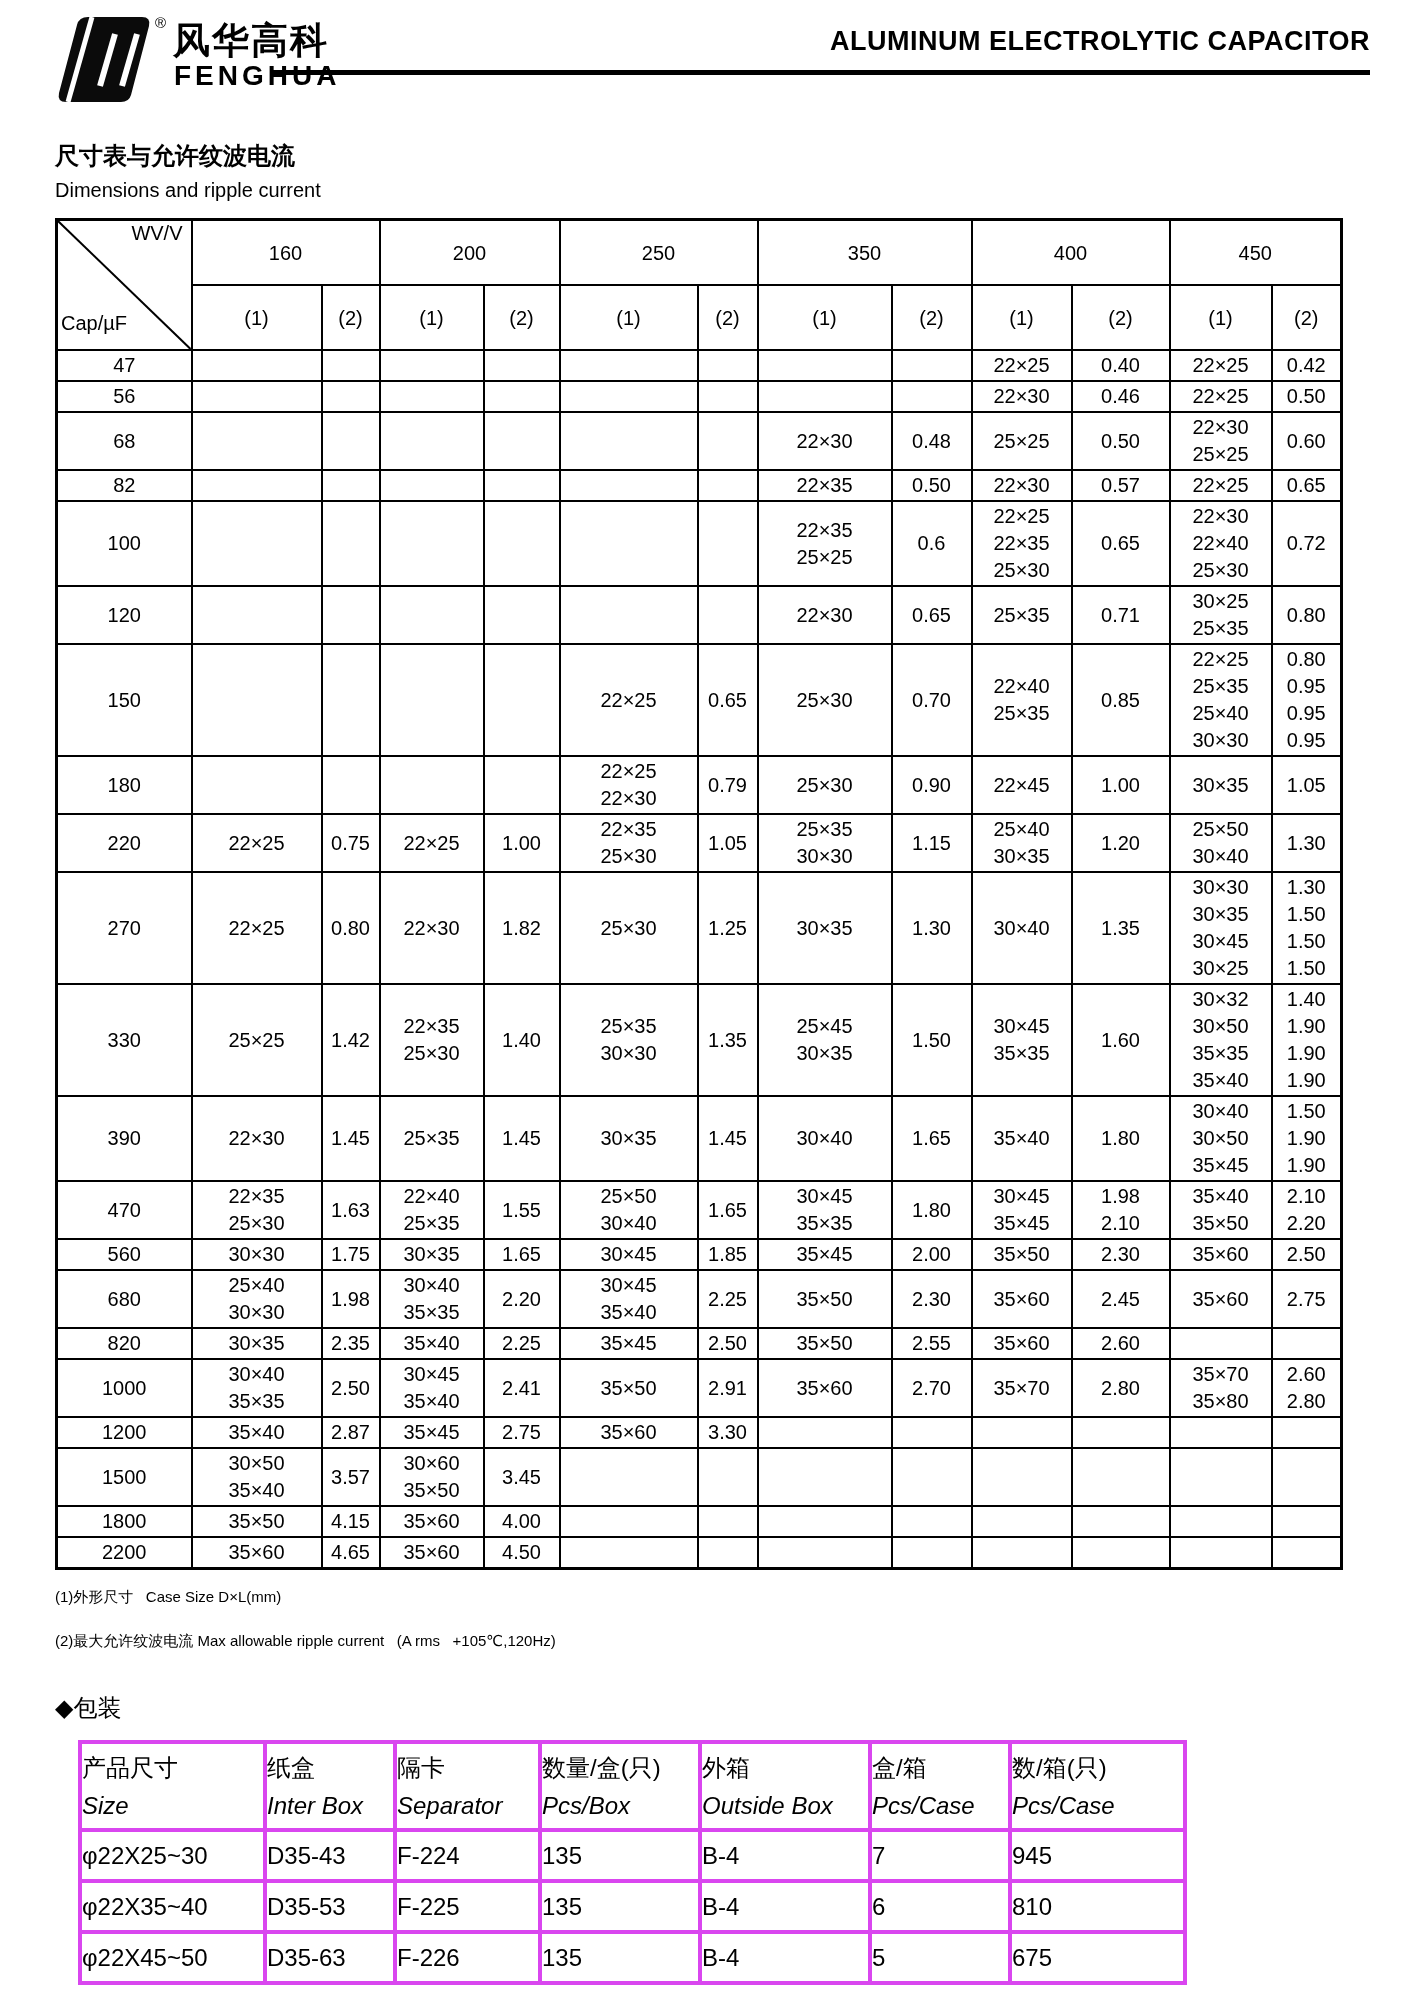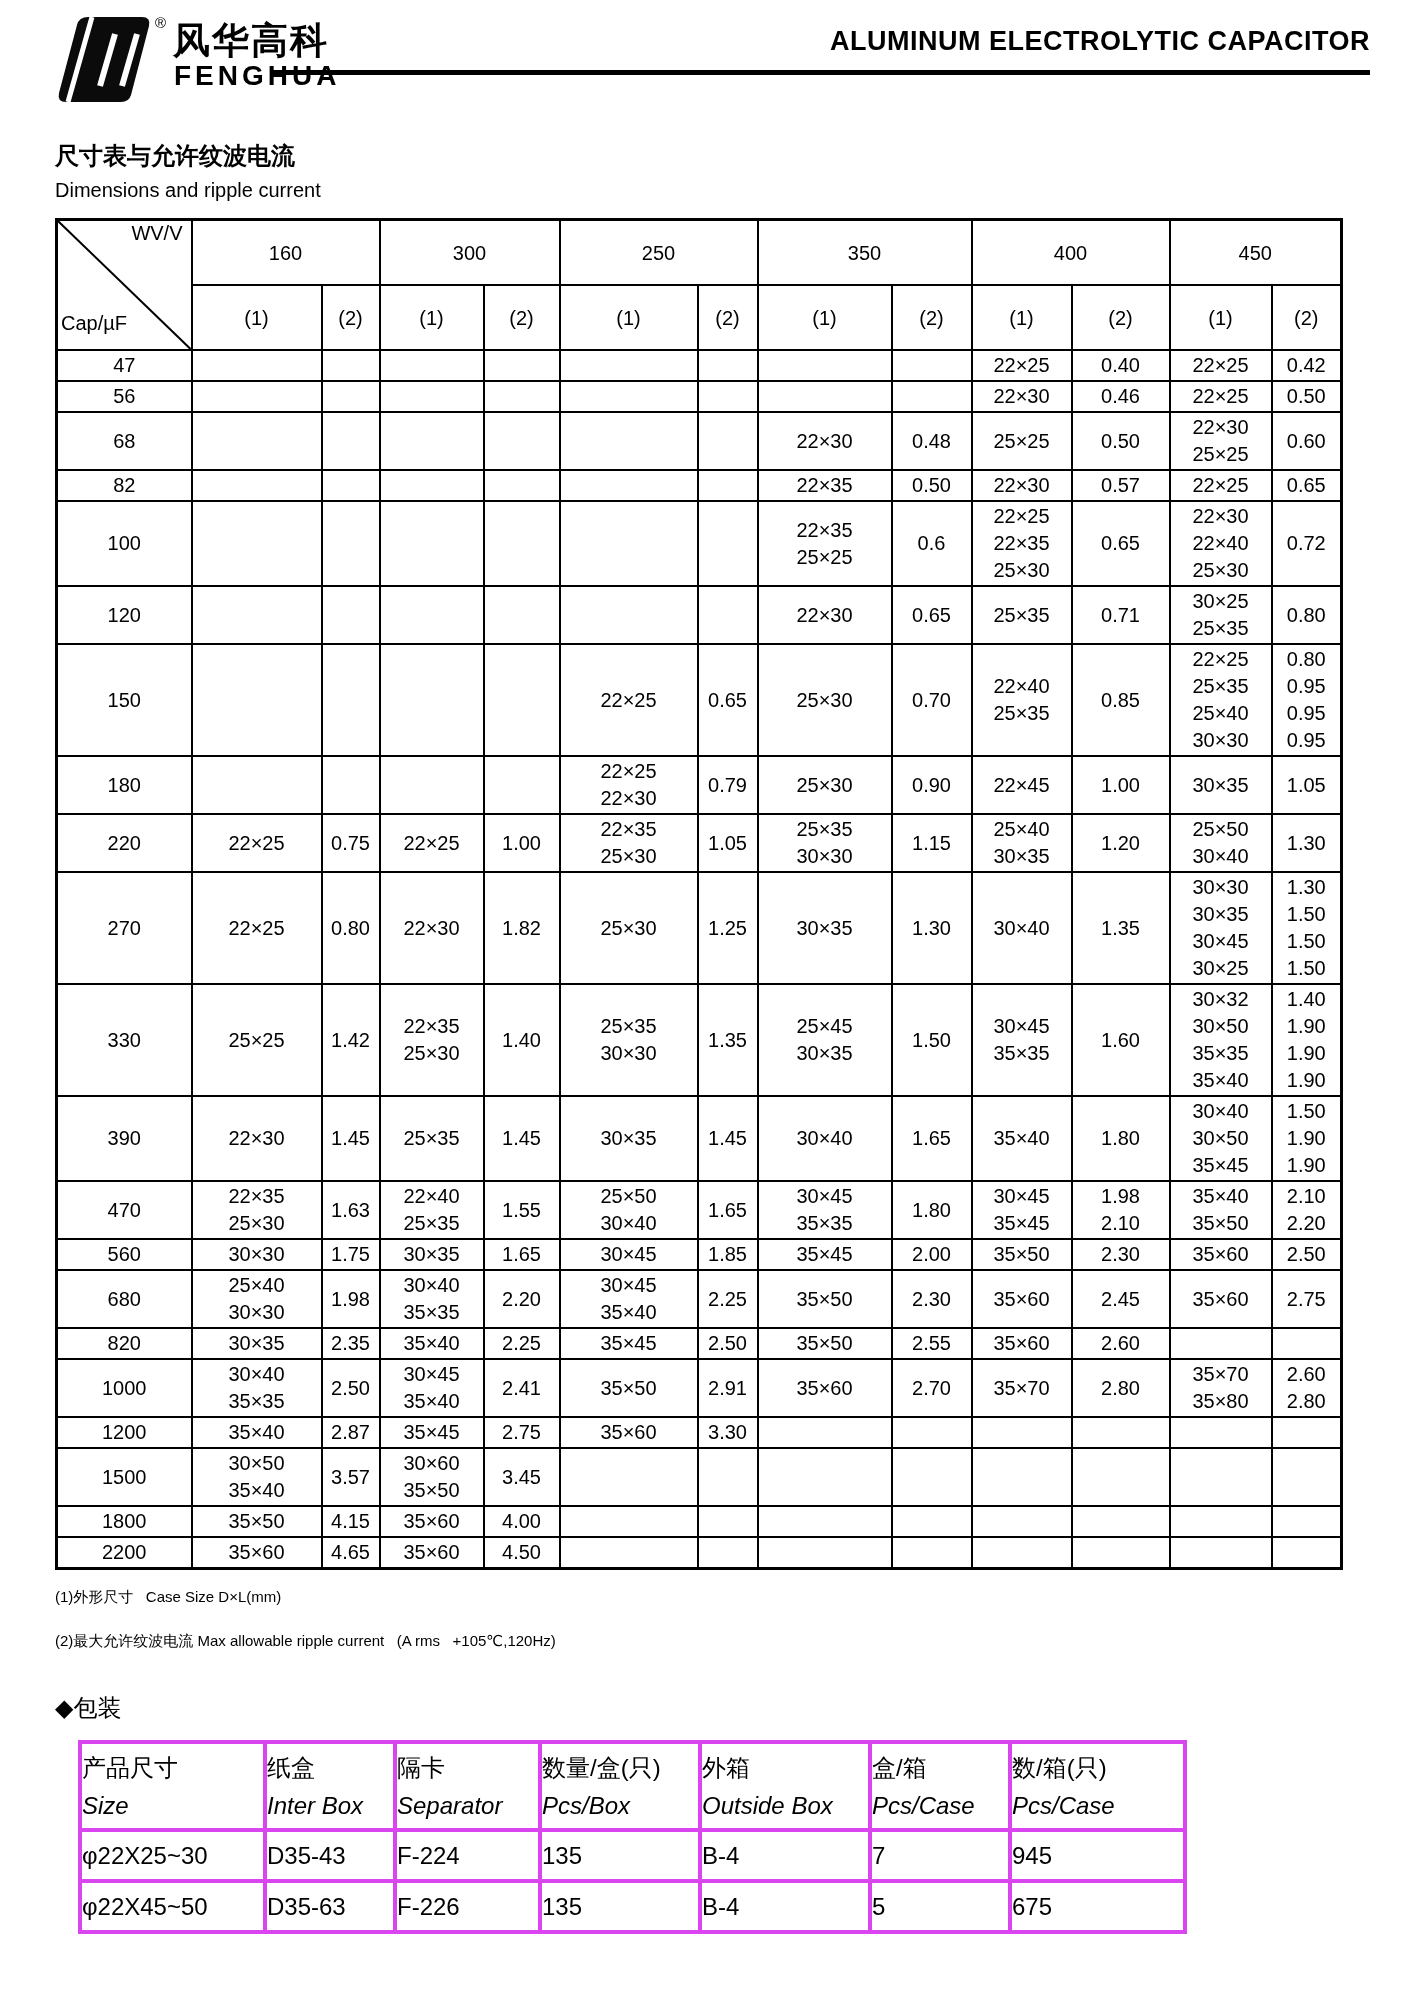--- a/index.html
+++ b/index.html
@@ -88,21 +88,21 @@
     <thead>
       <tr>
         <th class="corner" rowspan="2">
           <svg viewBox="0 0 100 100" preserveAspectRatio="none">
             <line x1="0" y1="0" x2="100" y2="100" stroke="#000" stroke-width="2" vector-effect="non-scaling-stroke"></line>
           </svg>
           <span class="corner-top">WV/V</span>
           <span class="corner-bottom">Cap/µF</span>
         </th>
         <th colspan="2">160</th>
-        <th colspan="2">300</th>
+        <th colspan="2">200</th>
         <th colspan="2">250</th>
         <th colspan="2">350</th>
         <th colspan="2">400</th>
         <th colspan="2">450</th>
       </tr>
       <tr>
         <th>(1)</th>
         <th>(2)</th>
         <th>(1)</th>
         <th>(2)</th>
@@ -542,20 +542,29 @@
         <tr>
           <td>φ22X25~30</td>
           <td>D35-43</td>
           <td>F-224</td>
           <td>135</td>
           <td>B-4</td>
           <td>7</td>
           <td>945</td>
         </tr>
         <tr>
+          <td>φ22X35~40</td>
+          <td>D35-53</td>
+          <td>F-225</td>
+          <td>135</td>
+          <td>B-4</td>
+          <td>6</td>
+          <td>810</td>
+        </tr>
+        <tr>
           <td>φ22X45~50</td>
           <td>D35-63</td>
           <td>F-226</td>
           <td>135</td>
           <td>B-4</td>
           <td>5</td>
           <td>675</td>
         </tr>
       </tbody>
   </table>

